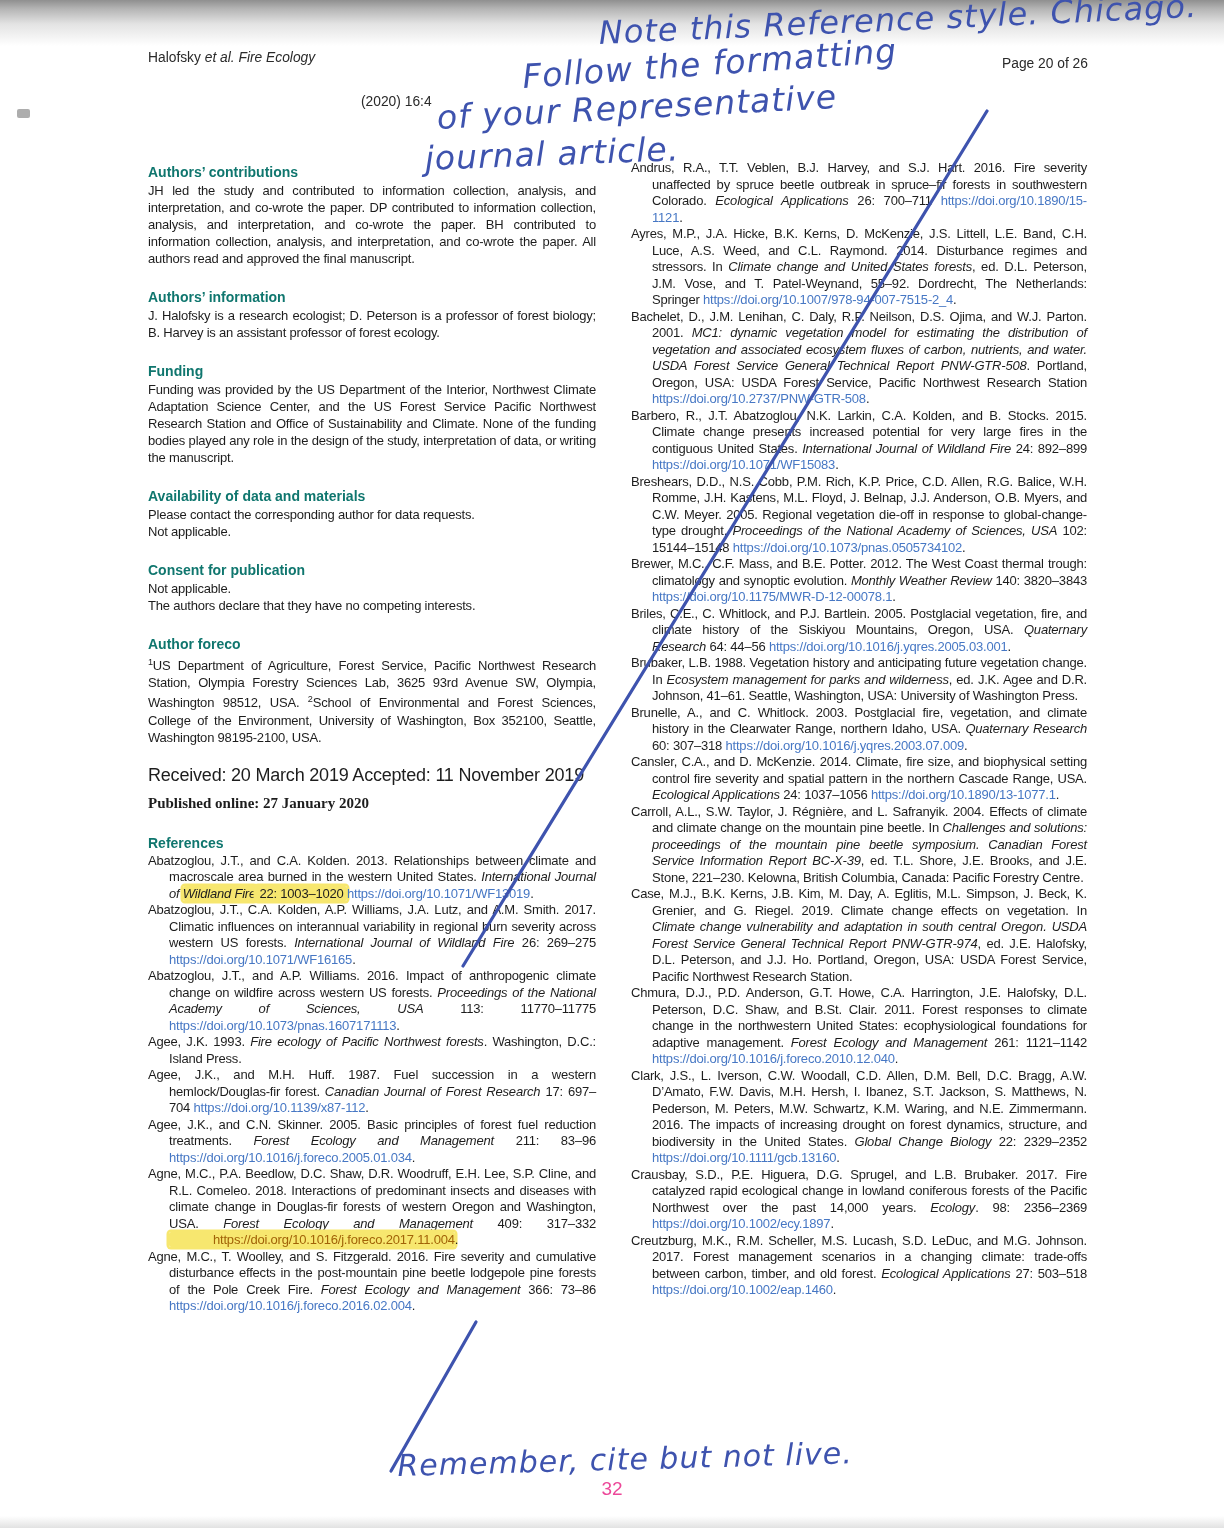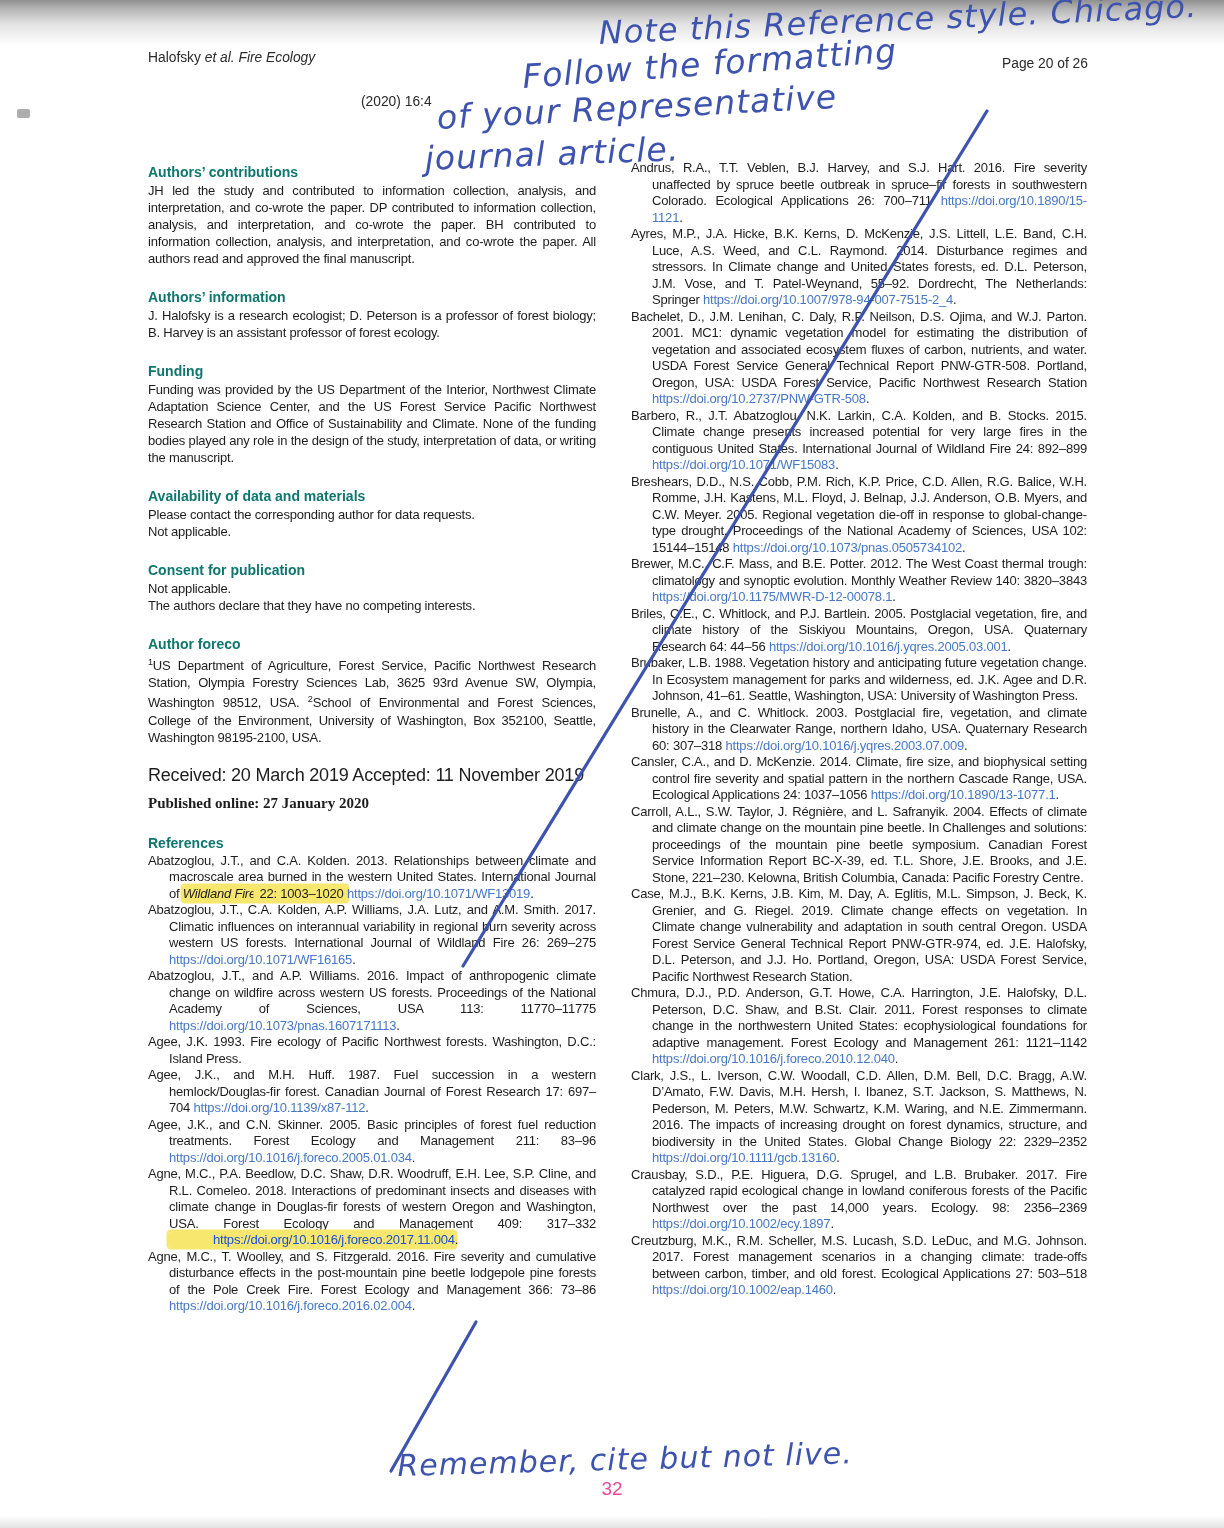--- a/index.html
+++ b/index.html
@@ -23,25 +23,25 @@
   .col-right{left:631px;width:456px;}
   h3.sh{font-size:14px;line-height:18px;margin:21px 0 1px 0;color:#0f766e;}
   .sec:first-child h3.sh{margin-top:3px;}
   p.body{font-size:13px;line-height:17px;letter-spacing:-0.2px;margin:0;}
   .dates{margin-top:20px;font-size:18px;letter-spacing:-0.2px;line-height:18px;}
   .published{font-family:"Liberation Serif",serif;font-weight:700;font-size:15px;letter-spacing:0;margin-top:10px;line-height:19px;}
   .ref{font-size:13px;line-height:16.5px;letter-spacing:-0.2px;margin:0;
        padding-left:21px;text-indent:-21px;}
   
   .s-p{}
-  .s-i{margin-top:24px;}
+  .s-i{font-style:italic;margin-top:24px;}
   .s-a{color:#4677c4;}
   .s-hl{background:#f7e76f;box-shadow:0 0 0 2.5px #f7e76f;border-radius:2px;}
   .s-i-hl{font-style:italic;background:#f7e76f;box-shadow:0 0 0 2.5px #f7e76f;border-radius:2px;}
-  .s-a-hl{color:#1d4ed8;background:#f7e76f;box-shadow:0 0 0 2.5px #f7e76f;border-radius:2px;padding-left:44px;}
+  .s-a-hl{color:#a16207;background:#f7e76f;box-shadow:0 0 0 2.5px #f7e76f;border-radius:2px;padding-left:44px;}
   .s-sup{vertical-align:super;font-size:70%;}
   
   .hand{position:absolute;z-index:3;color:#3e53ae;font-style:italic;
         font-family:"DejaVu Sans",sans-serif;white-space:nowrap;letter-spacing:1px;
         transform-origin:left top;pointer-events:none;}
   .hw1{left:598px;top:14px;font-size:32px;transform:rotate(-2.6deg);}
   .hw2{left:521px;top:57px;font-size:33px;transform:rotate(-4deg);}
   .hw3{left:436px;top:98px;font-size:33px;transform:rotate(-3deg);}
   .hw4{left:424px;top:139px;font-size:33px;transform:rotate(-2.2deg);}
   .hwb{left:397px;top:1448px;font-size:30px;transform:rotate(-1.6deg);}

